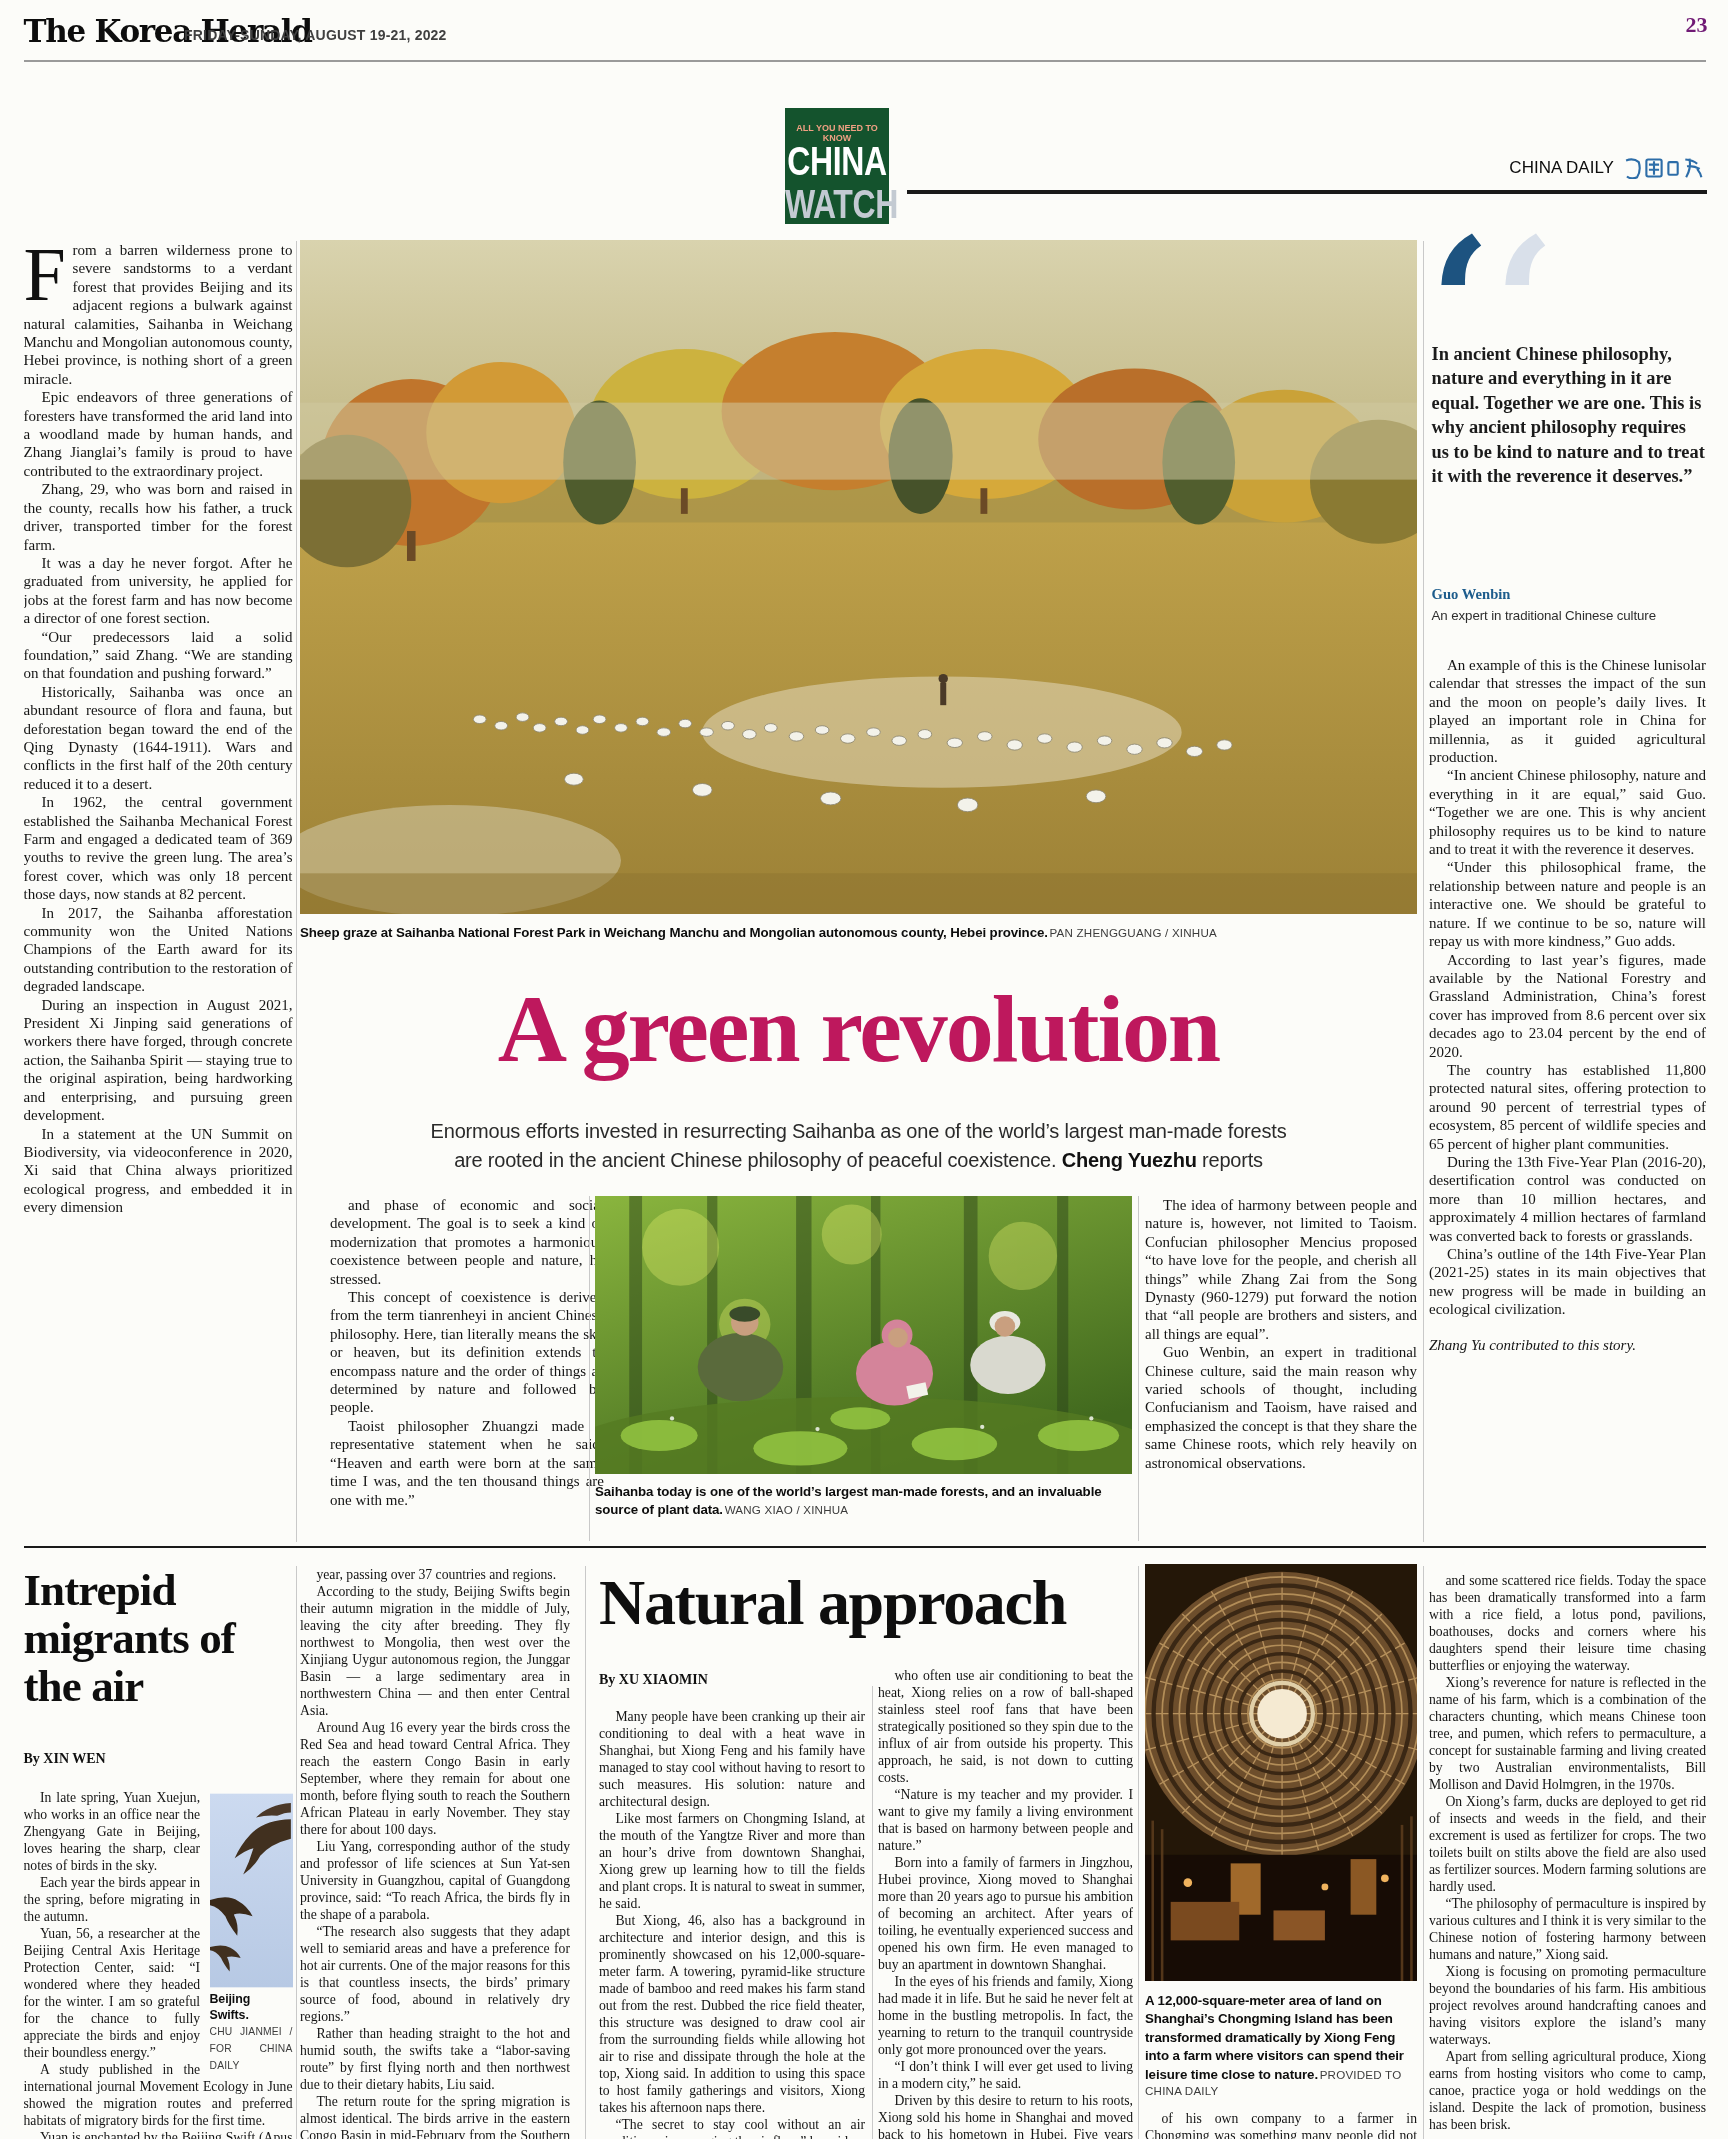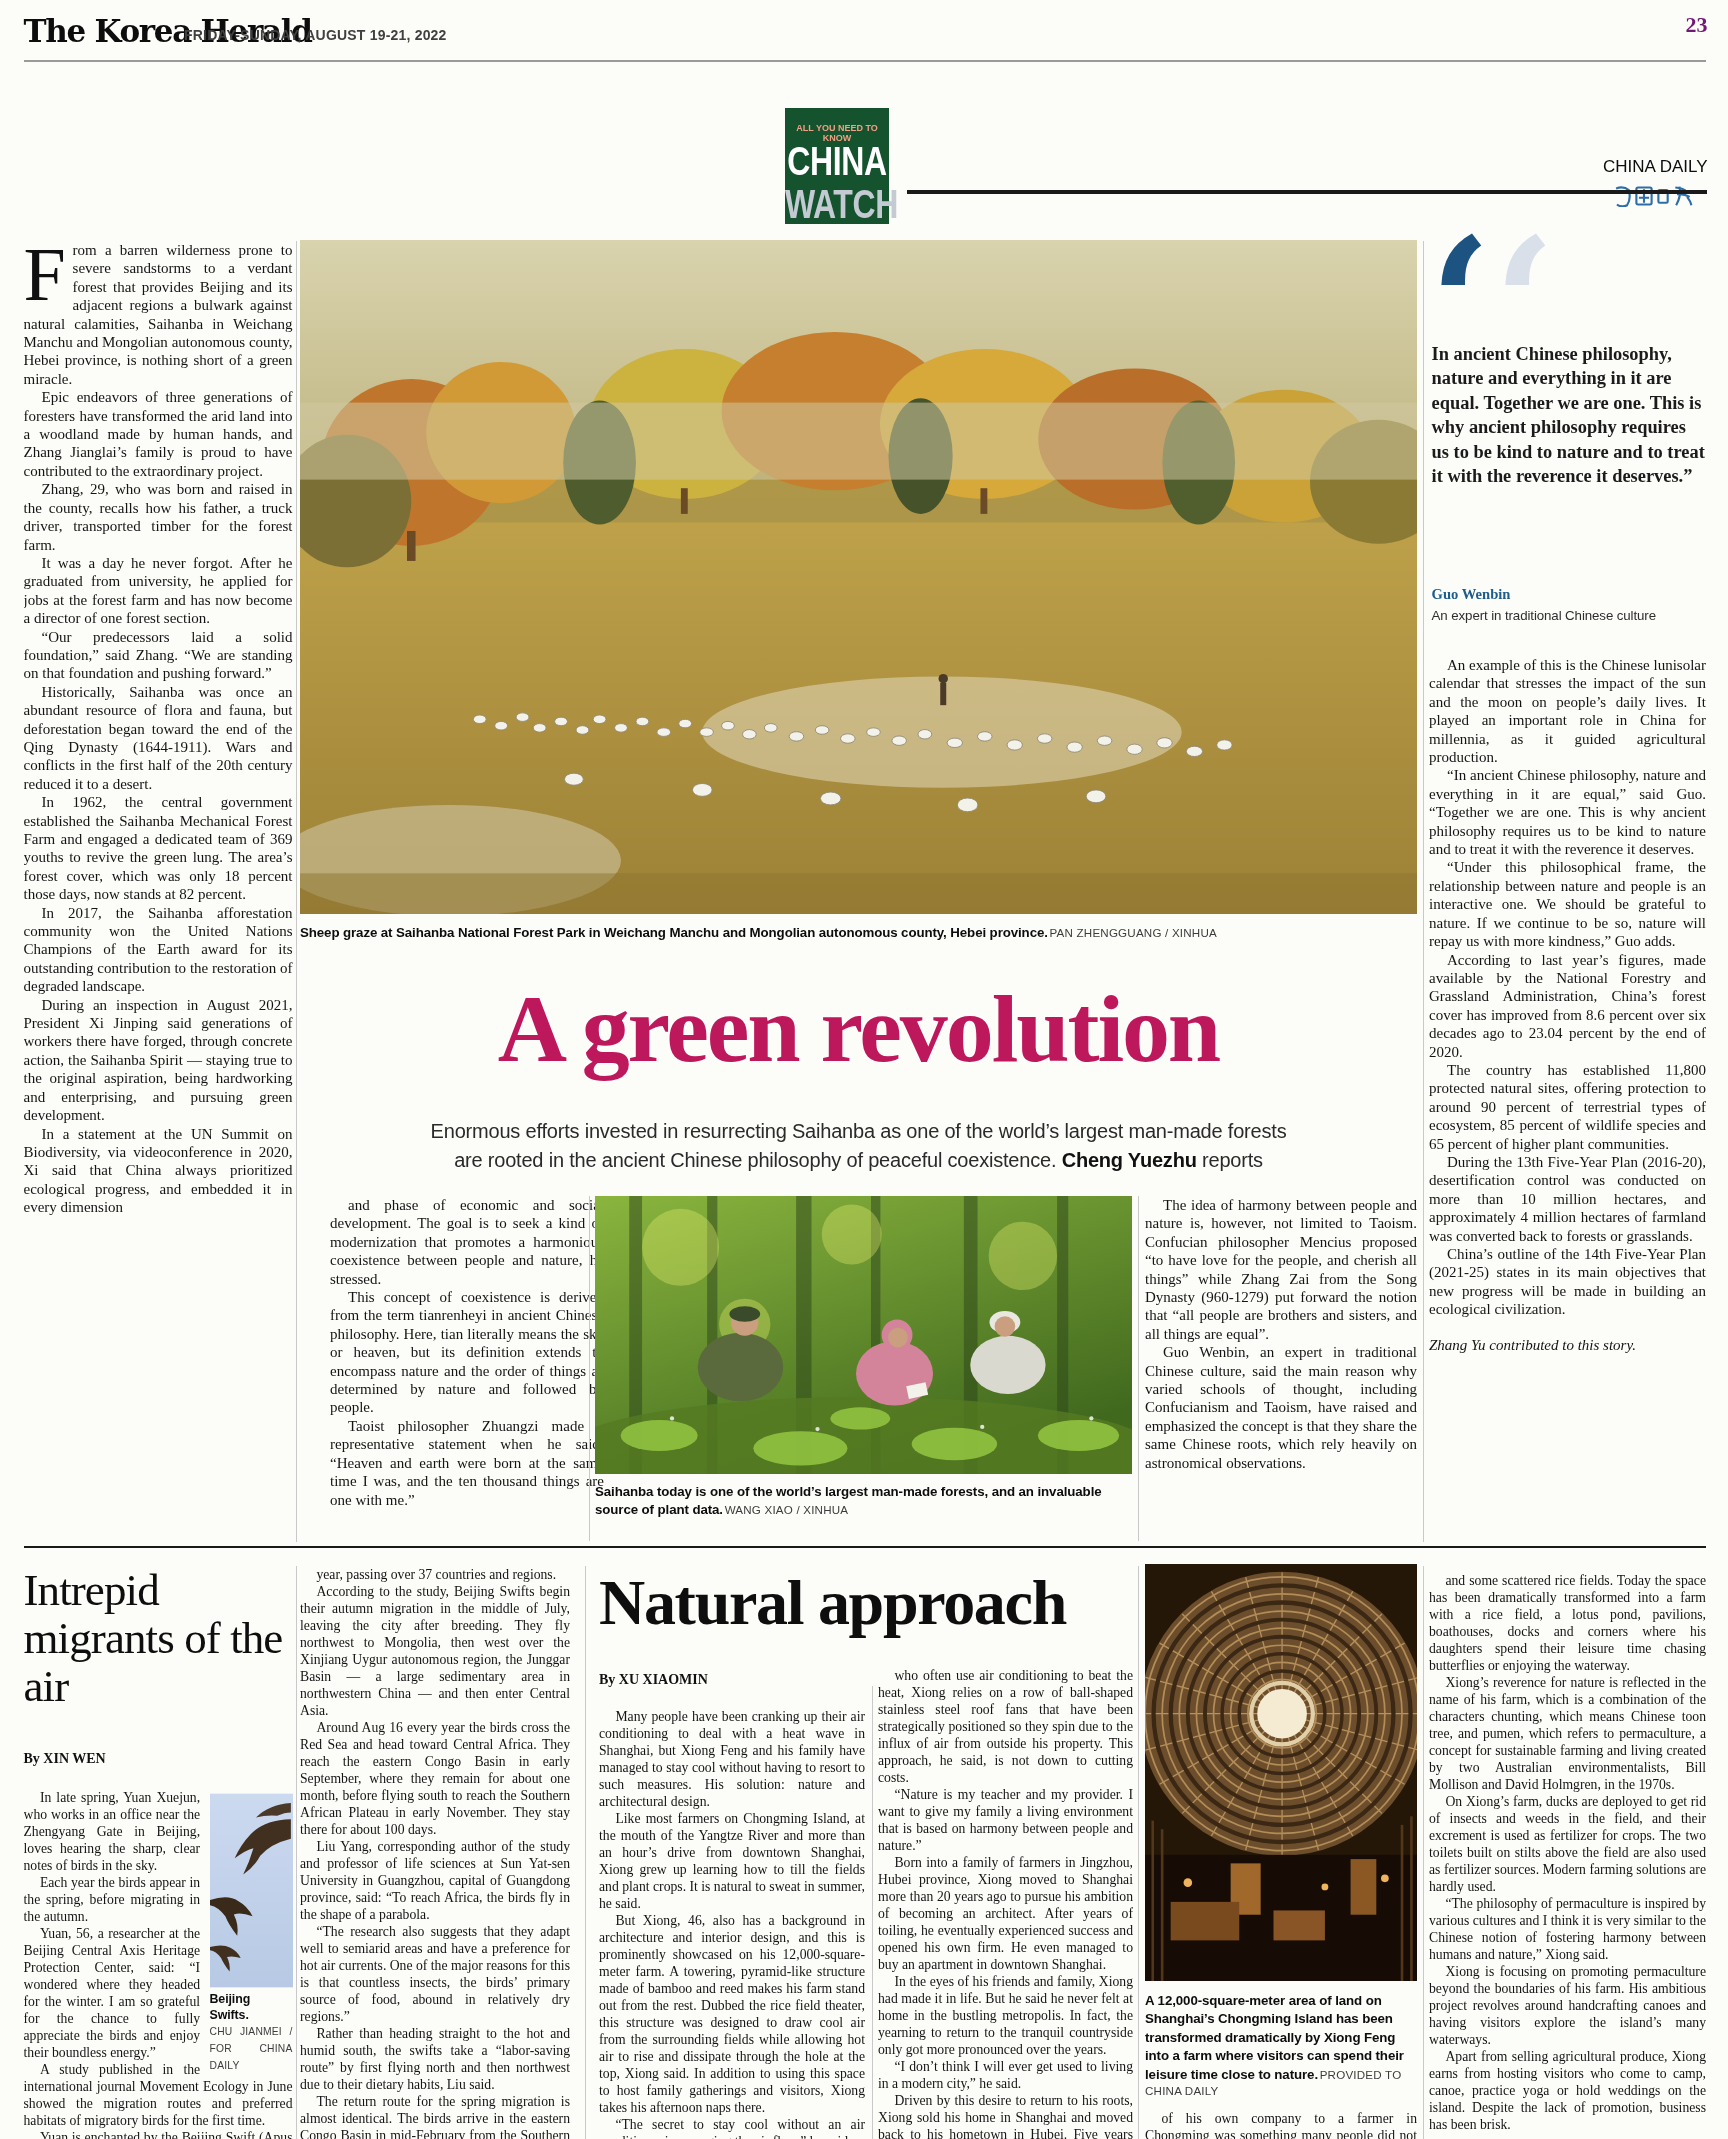--- a/index.html
+++ b/index.html
@@ -22,21 +22,21 @@
   .bt{font-size:15px;line-height:18.4px;text-align:justify;color:#141414;}
   .bb{font-size:13.7px;line-height:17px;text-align:justify;color:#141414;}
   .bt p,.bb p{margin:0;text-indent:1.2em;}
   .bt p.ni,.bb p.ni{text-indent:0;}
   .dropcap{float:left;font-family:"Liberation Serif",serif;font-weight:400;font-size:76px;line-height:60px;padding:2.6px 6.8px 0 0;color:#101010;}
   .contrib{font-style:italic;margin-top:17px !important;text-indent:0 !important;}
   .byline{font-weight:700;font-size:14px;color:#111;text-indent:0;}
   
   .hl-main{font-family:"Liberation Serif",serif;font-weight:700;font-size:96px;letter-spacing:-2.1px;color:#be185d;text-align:center;line-height:98px;}
   .hl-na{font-family:"Liberation Serif",serif;font-weight:700;font-size:64px;letter-spacing:-1.3px;color:#0e0e0e;line-height:66px;}
-  .hl-intrepid{font-family:"Liberation Serif",serif;font-weight:400;font-size:45px;letter-spacing:-0.9px;color:#0e0e0e;line-height:48px;}
+  .hl-intrepid{font-family:"Liberation Serif",serif;font-weight:700;font-size:45px;letter-spacing:-0.9px;color:#0e0e0e;line-height:48px;}
   .deck{font-family:"Liberation Sans",sans-serif;font-weight:400;font-size:20px;line-height:29px;color:#2a2a2a;text-align:center;letter-spacing:-0.2px;}
   .deck b{font-weight:700;color:#111;}
   
   .caption{font-family:"Liberation Sans",sans-serif;font-weight:700;font-size:13.3px;line-height:18.4px;color:#0d0d0d;letter-spacing:-0.1px;text-align:left;}
   .credit{font-family:"Liberation Sans",sans-serif;font-weight:400;font-size:11.6px;color:#3c3c3c;letter-spacing:0.2px;}
   
   .quote-text{font-weight:700;font-size:18.4px;line-height:24.4px;color:#1b1b1b;text-align:left;}
   .quote-author{font-family:Liberation Serif, serif;font-weight:700;font-size:14.6px;color:#1d5c8c;}
   .quote-title{font-family:"Liberation Sans",sans-serif;font-weight:400;font-size:13.3px;color:#2e2e2e;letter-spacing:-0.1px;}
   .qmark{position:absolute;font-family:"DejaVu Serif",serif;font-weight:700;font-size:180px;line-height:128px;}
@@ -55,21 +55,21 @@
   <div class="abs masthead" style="left:23.5px;top:13px;">The Korea Herald</div>
   <div class="abs issue-date" style="left:184px;top:26.5px;">FRIDAY-SUNDAY, AUGUST 19-21, 2022</div>
   <div class="abs page-num" style="right:21.4px;top:12px;">23</div>
   <div class="abs rule-gray" style="left:23.5px;top:60px;width:1682px;height:1.7px;"></div>
 
   <div class="abs cw-box" style="left:785px;top:108px;width:104px;height:116px;">
     <div class="cw-kicker">ALL YOU NEED TO KNOW</div>
     <div class="cw-line1">CHINA</div>
     <div class="cw-line2">WATCH</div>
   </div>
-  <div class="abs" style="right:21.4px;top:157px;display:flex;align-items:center;gap:7.7px;flex-direction:column;">
+  <div class="abs" style="right:21.4px;top:157px;display:flex;align-items:center;gap:7.7px;">
     <span class="cd-brand">CHINA DAILY</span>
     <svg width="86" height="22" viewBox="0 0 200 52">
       <g stroke="#2d6da8" stroke-width="5" fill="none">
         <path d="M8,8 q18,-6 30,4 q6,20 -4,36 q-14,6 -24,-2"></path>
         <rect x="56" y="6" width="36" height="40" rx="4"></rect>
         <path d="M62,18 h24 M62,30 h24 M74,10 v32"></path>
         <rect x="108" y="12" width="22" height="30" rx="3"></rect>
         <path d="M148,6 q20,2 28,10 M152,22 q16,-2 30,6 M158,4 q4,24 -8,44 M176,28 q8,10 10,20"></path>
       </g>
     </svg>

